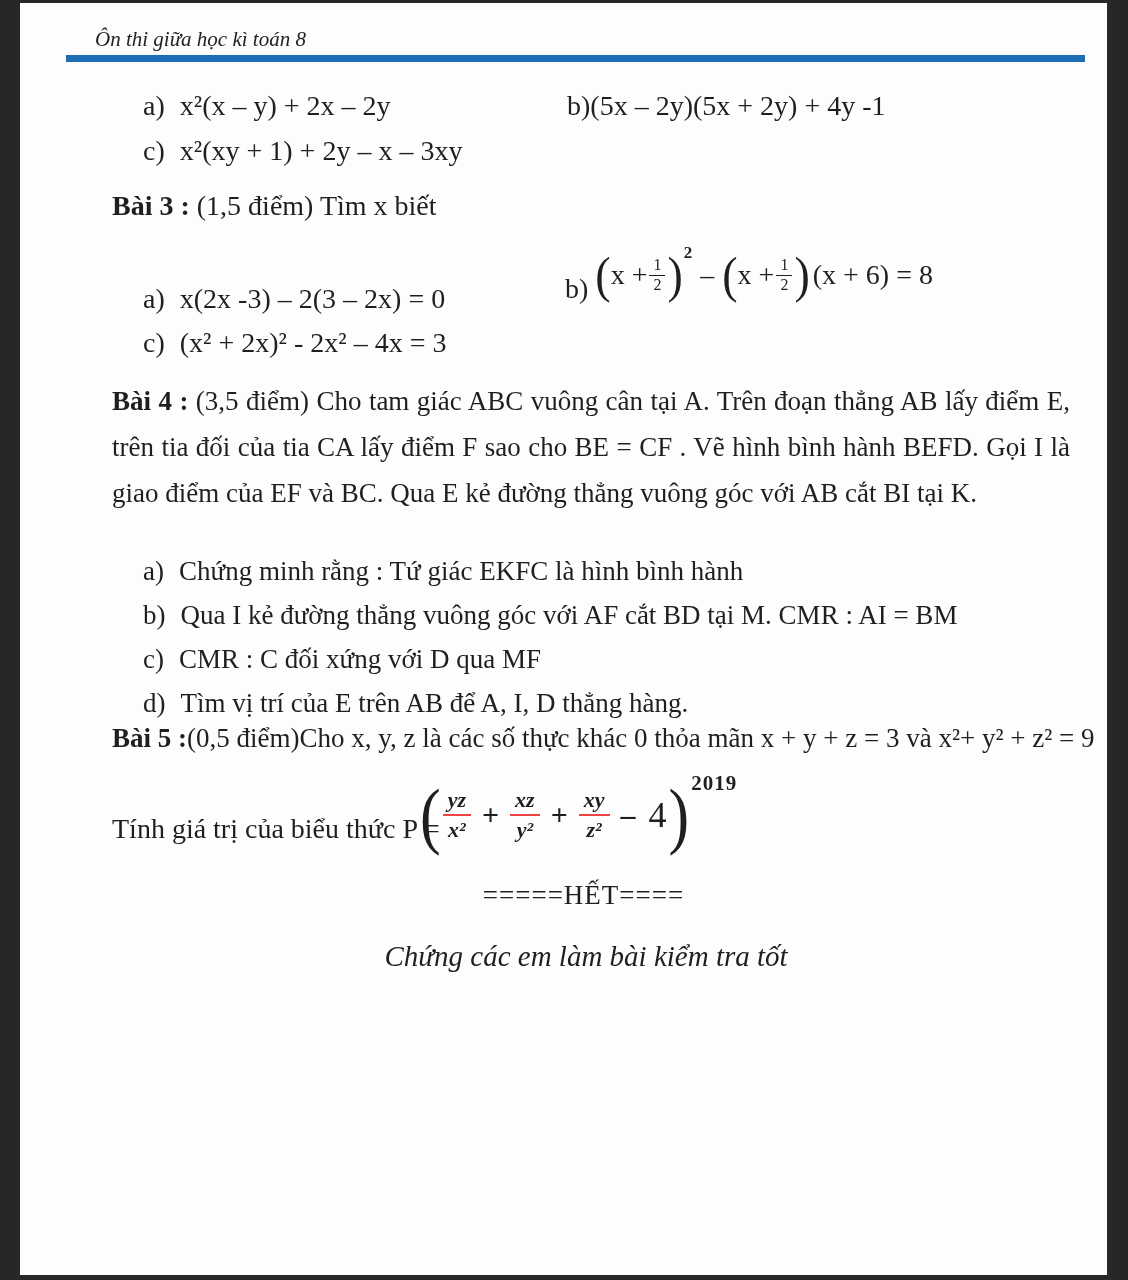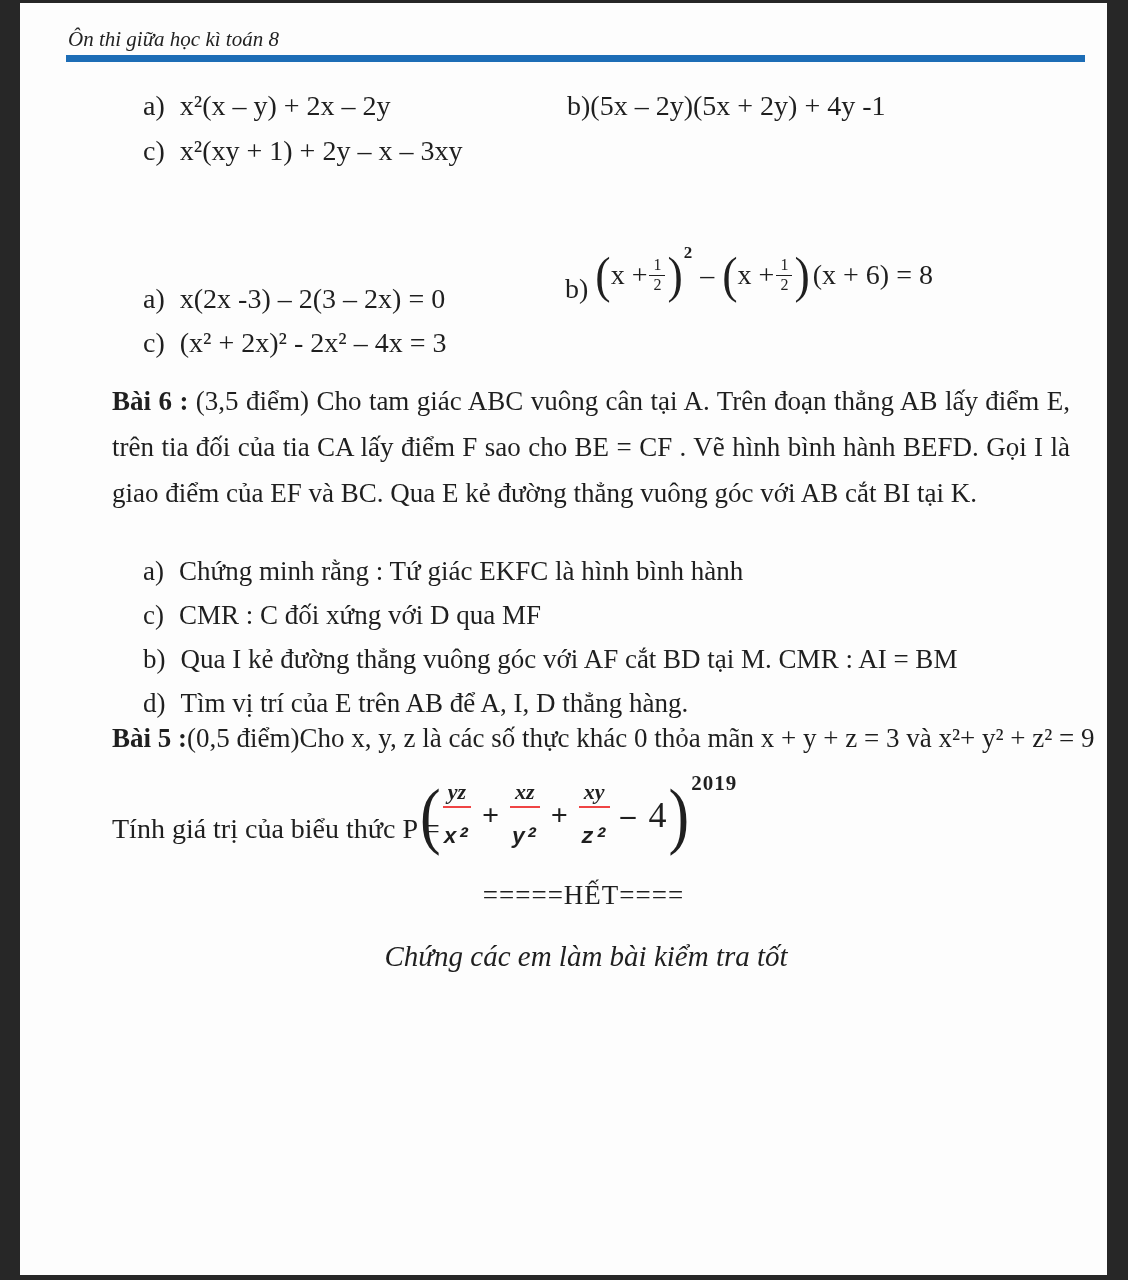--- a/index.html
+++ b/index.html
@@ -12,21 +12,21 @@
     color:#1f1f1f;
     overflow:hidden;
   }
   .page {
     position:absolute; left:20px; top:3px;
     width:1087px; height:1272px;
     background:#fdfdfd;
   }
   .abs { position:absolute; }
 
-  .hdr-title { font-style:italic; font-size:21px; color:#222; }
+  .hdr-title { font-style:italic; font-size:21px; color:#222;margin-left:27px; }
   .rule { background:#1d6db6; height:7px; }
 
   .t28 { font-size:28px; white-space:nowrap; }
   .t27 { font-size:27px; }
   .lbl { display:inline-block; margin-right:15px; }
   .lbl-tight { display:inline-block; margin-right:0; }
 
   .heading-bold { font-weight:bold; }
 
   .para {
@@ -43,21 +43,21 @@
   .bigp { font-size:62px; line-height:0.85; display:inline-block; transform:scaleY(1.18); font-weight:400; }
   .sfrac { display:inline-block; text-align:center; font-size:16px; line-height:1.05; margin:0 2px; }
   .sfrac .n { display:block; border-bottom:1.5px solid #1f1f1f; padding:0 4px 1px; }
   .sfrac .d { display:block; padding-top:1px; }
   .grp-exp { align-self:flex-start; font-size:17px; font-weight:600; margin-top:0px; margin-left:1px; }
   .mop { font-size:28px; margin:0 8px; }
   .mtxt { font-size:28px; white-space:nowrap; }
 
   .bfrac { display:inline-block; text-align:center; font-size:22px; font-style:italic; font-weight:600; line-height:1.1; margin:0 2px; }
   .bfrac .n { display:block; border-bottom:2px solid #ef4444; padding:0 5px 2px; }
-  .bfrac .d { display:block; padding-top:18px;font-family:Liberation Mono, monospace; }
+  .bfrac .d { display:block; padding-top:2px; }
   .bop { font-size:30px; font-weight:600; margin:0 9px; }
   .bconst { font-size:36px; margin-left:4px; margin-right:2px; }
   .bexp { align-self:flex-start; font-size:21px; font-weight:700; margin-top:-4px; margin-left:2px; letter-spacing:1px; }
 
   .center-line { left:0; width:100%; text-align:center; }
   .het { font-size:27px; font-weight:normal; letter-spacing:1px; text-indent:40px; }
   .wish { font-size:29px; font-style:italic; text-indent:45px; }
 </style>
 </head>
 <body>
@@ -73,20 +73,24 @@
     <span class="lbl">a)</span><span>x²(x – y) + 2x – 2y</span>
   </div>
   <div class="abs t28" style="left:547px; top:87px;">
     <span class="lbl-tight">b)</span><span>(5x – 2y)(5x + 2y) + 4y -1</span>
   </div>
 
   <div class="abs t28" style="left:123px; top:132px;">
     <span class="lbl">c)</span><span>x²(xy + 1) + 2y – x – 3xy</span>
   </div>
 
+  <div class="abs t28" style="left:92px; top:187px;">
+    <span class="heading-bold">Bài 3 :</span>
+    <span>(1,5 điểm) Tìm x biết</span>
+  </div>
 
   <div class="abs mrow" style="left:545px; top:240px; height:64px;">
     <span class="mtxt" style="align-self:flex-end; margin-right:7px; margin-bottom:2px;">b)</span>
     <span class="bp">(</span>
     <span class="mtxt">x +</span>
     <span class="sfrac">
         <span class="n">1</span>
         <span class="d">2</span>
       </span>
     <span class="bp">)</span>
@@ -104,33 +108,33 @@
 
   <div class="abs t28" style="left:123px; top:280px;">
     <span class="lbl">a)</span><span>x(2x -3) – 2(3 – 2x) = 0</span>
   </div>
 
   <div class="abs t28" style="left:123px; top:324px;">
     <span class="lbl">c)</span><span>(x² + 2x)² - 2x² – 4x = 3</span>
   </div>
 
   <div class="abs para" style="left:92px; top:375px; width:958px;">
-    <span class="heading-bold">Bài 6 :</span>
+    <span class="heading-bold">Bài 4 :</span>
     <span>(3,5 điểm) Cho tam giác ABC vuông cân tại A. Trên đoạn thẳng AB lấy điểm E, trên tia đối của tia CA lấy điểm F sao cho BE = CF . Vẽ hình bình hành BEFD. Gọi I là giao điểm của EF và BC. Qua E kẻ đường thẳng vuông góc với AB cắt BI tại K.</span>
   </div>
 
   <div class="abs items" style="left:123px; top:553px;">
     <div class="item">
       <span class="lbl">a)</span><span>Chứng minh rằng : Tứ giác EKFC là hình bình hành</span>
     </div>
     <div class="item">
-      <span class="lbl">c)</span><span>CMR : C đối xứng với D qua MF</span>
+      <span class="lbl">b)</span><span>Qua I kẻ đường thẳng vuông góc với AF cắt BD tại M. CMR : AI = BM</span>
     </div>
     <div class="item">
-      <span class="lbl">b)</span><span>Qua I kẻ đường thẳng vuông góc với AF cắt BD tại M. CMR : AI = BM</span>
+      <span class="lbl">c)</span><span>CMR : C đối xứng với D qua MF</span>
     </div>
     <div class="item">
       <span class="lbl">d)</span><span>Tìm vị trí của E trên AB để A, I, D thẳng hàng.</span>
     </div>
   </div>
 
   <div class="abs t27" style="left:92px; top:720px; white-space:nowrap;">
     <span class="heading-bold">Bài 5 :</span><span>(0,5 điểm)Cho x, y, z là các số thực khác 0 thỏa mãn  x + y + z = 3 và x²+ y² + z² = 9</span>
   </div>
 

